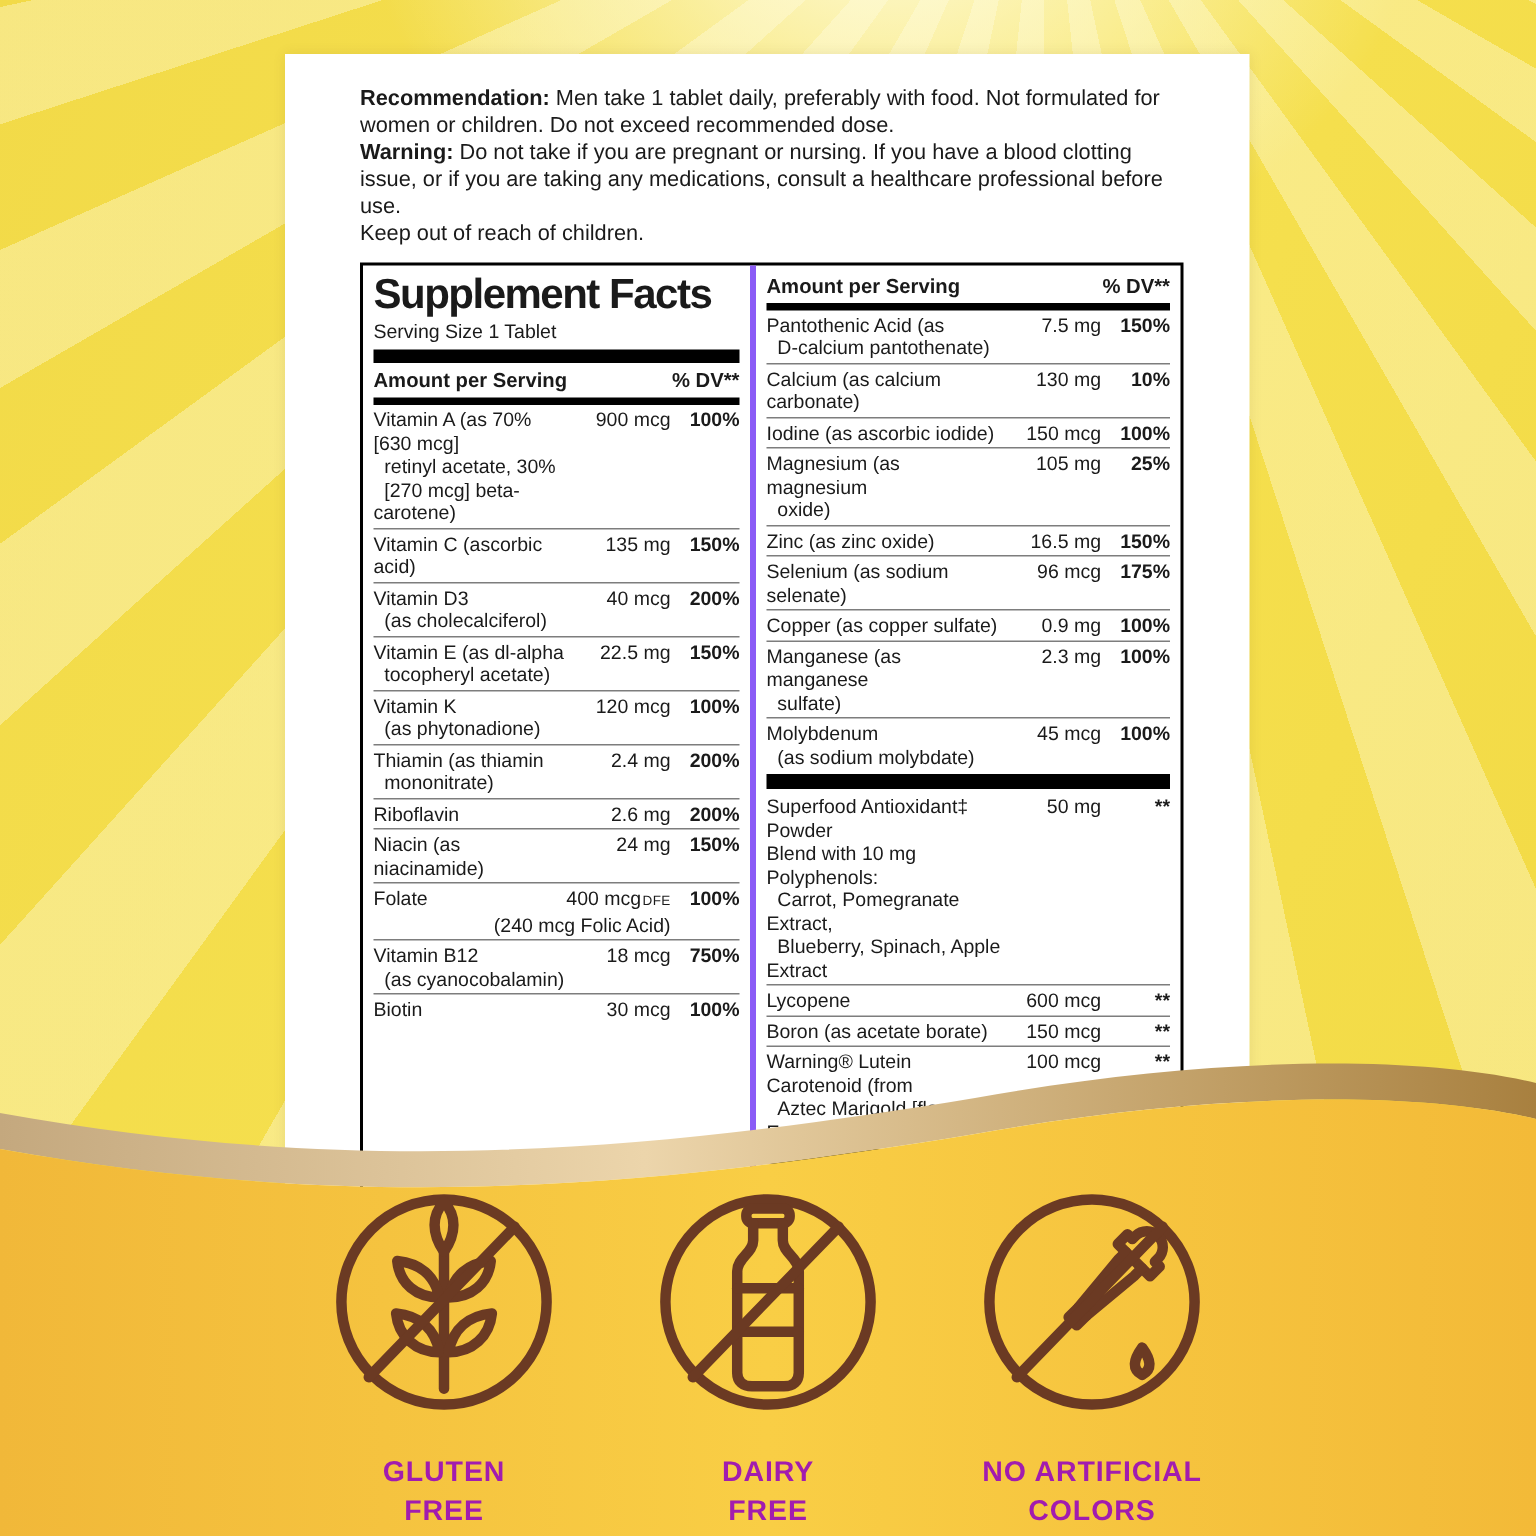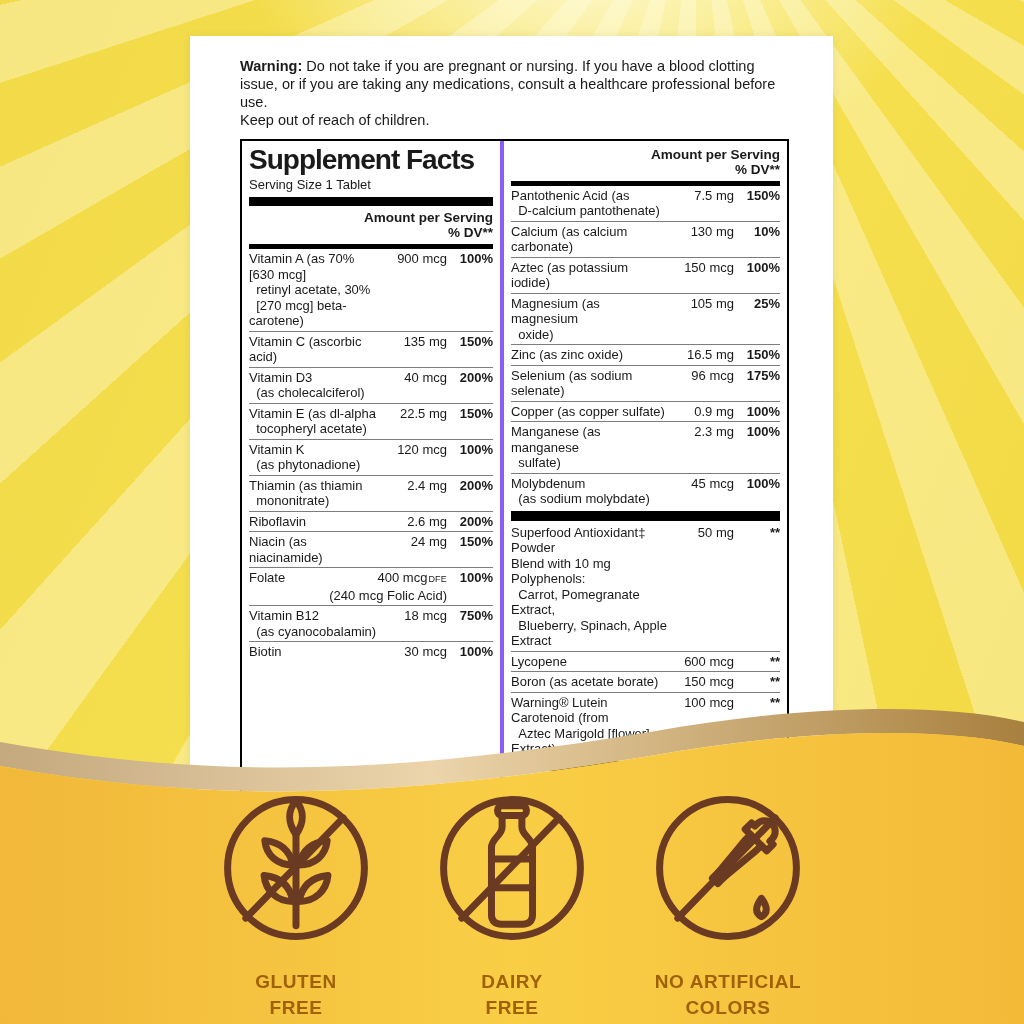--- a/index.html
+++ b/index.html
@@ -34,21 +34,21 @@
   .sf-box {
     margin-top:9px; border:2.5px solid #000; display:flex; width:549px;
   }
   .sf-left  { width:262px; border-right:4px solid #8b5cf6; padding:4px 7px 3px 7px; }
   .sf-right { width:283px; padding:4px 7px 3px 7px; }
   .sf-title { font-size:28px; font-weight:bold; letter-spacing:-1px; line-height:1.05; white-space:nowrap; }
   .sf-serving { font-size:13px; margin:3px 0 5px 0; }
   .bar-thick { height:9px; background:#000; margin:1px 0 2px 0; }
   .bar-med   { height:5px; background:#000; margin:2px 0 0 0; }
   .col-head { display:flex; justify-content:space-between; align-items:flex-end;
-              font-weight:bold; font-size:13.5px; padding:2px 0 2px 0;flex-direction:column; }
+              font-weight:bold; font-size:13.5px; padding:2px 0 2px 0; }
   .facts { }
   .fact-row { padding:2px 0 2px 0; font-size:13px; line-height:15.5px; }
   .fact-row + .fact-row { border-top:1px solid #7d7d7d; }
   .fact-flex { display:flex; align-items:flex-start; }
   .fact-name { flex:1 1 auto; }
   .fact-line { white-space:pre-wrap; }
   .fact-amt { flex:0 0 auto; text-align:right; min-width:64px; white-space:nowrap; }
   .fact-amt .sm { font-size:9px; letter-spacing:.2px; }
   .fact-dv  { flex:0 0 auto; text-align:right; min-width:46px; white-space:nowrap;font-weight:bold; }
   .fact-note { text-align:right; padding-right:46px; }
@@ -56,30 +56,31 @@
   .footnote { font-size:13px; padding:3px 0 2px 0; }
 
   
   .badges {
     position:absolute; left:0; top:792px; width:1024px; z-index:4;
     display:flex; justify-content:center; gap:24px;
   }
   .badge { width:192px; display:flex; flex-direction:column; align-items:center; }
   .badge-label {
     margin-top:25px; text-align:center; font-weight:bold; font-size:19px;
-    letter-spacing:.6px; color:#a16207; line-height:1.35;
+    letter-spacing:.6px; color:#a21caf; line-height:1.35;
   }
 </style>
 </head>
 <body>
 
 <div class="bg-top"></div>
 
 <div class="card">
   <div class="advisory">
+    <p><b>Recommendation:</b><span> Men take 1 tablet daily, preferably with food. Not formulated for women or children. Do not exceed recommended dose.</span></p>
     <p><b>Warning:</b><span> Do not take if you are pregnant or nursing. If you have a blood clotting issue, or if you are taking any medications, consult a healthcare professional before use.</span></p>
     <p class="bold-line">Keep out of reach of children.</p>
   </div>
 
   <div class="sf-box">
     <div class="sf-left">
       <div class="sf-title">Supplement Facts</div>
       <div class="sf-serving">Serving Size 1 Tablet</div>
       <div class="bar-thick"></div>
       <div class="col-head">
@@ -219,21 +220,21 @@
               <div class="fact-name">
                 <div class="fact-line">Calcium (as calcium carbonate)</div>
               </div>
               <div class="fact-amt">130 mg</div>
               <div class="fact-dv">10%</div>
             </div>
           </div>
           <div class="fact-row">
             <div class="fact-flex">
               <div class="fact-name">
-                <div class="fact-line">Aztec (as potassium iodide)</div>
+                <div class="fact-line">Iodine (as ascorbic iodide)</div>
               </div>
               <div class="fact-amt">150 mcg</div>
               <div class="fact-dv">100%</div>
             </div>
           </div>
           <div class="fact-row">
             <div class="fact-flex">
               <div class="fact-name">
                 <div class="fact-line">Magnesium (as magnesium</div>
                 <div class="fact-line">  oxide)</div>

